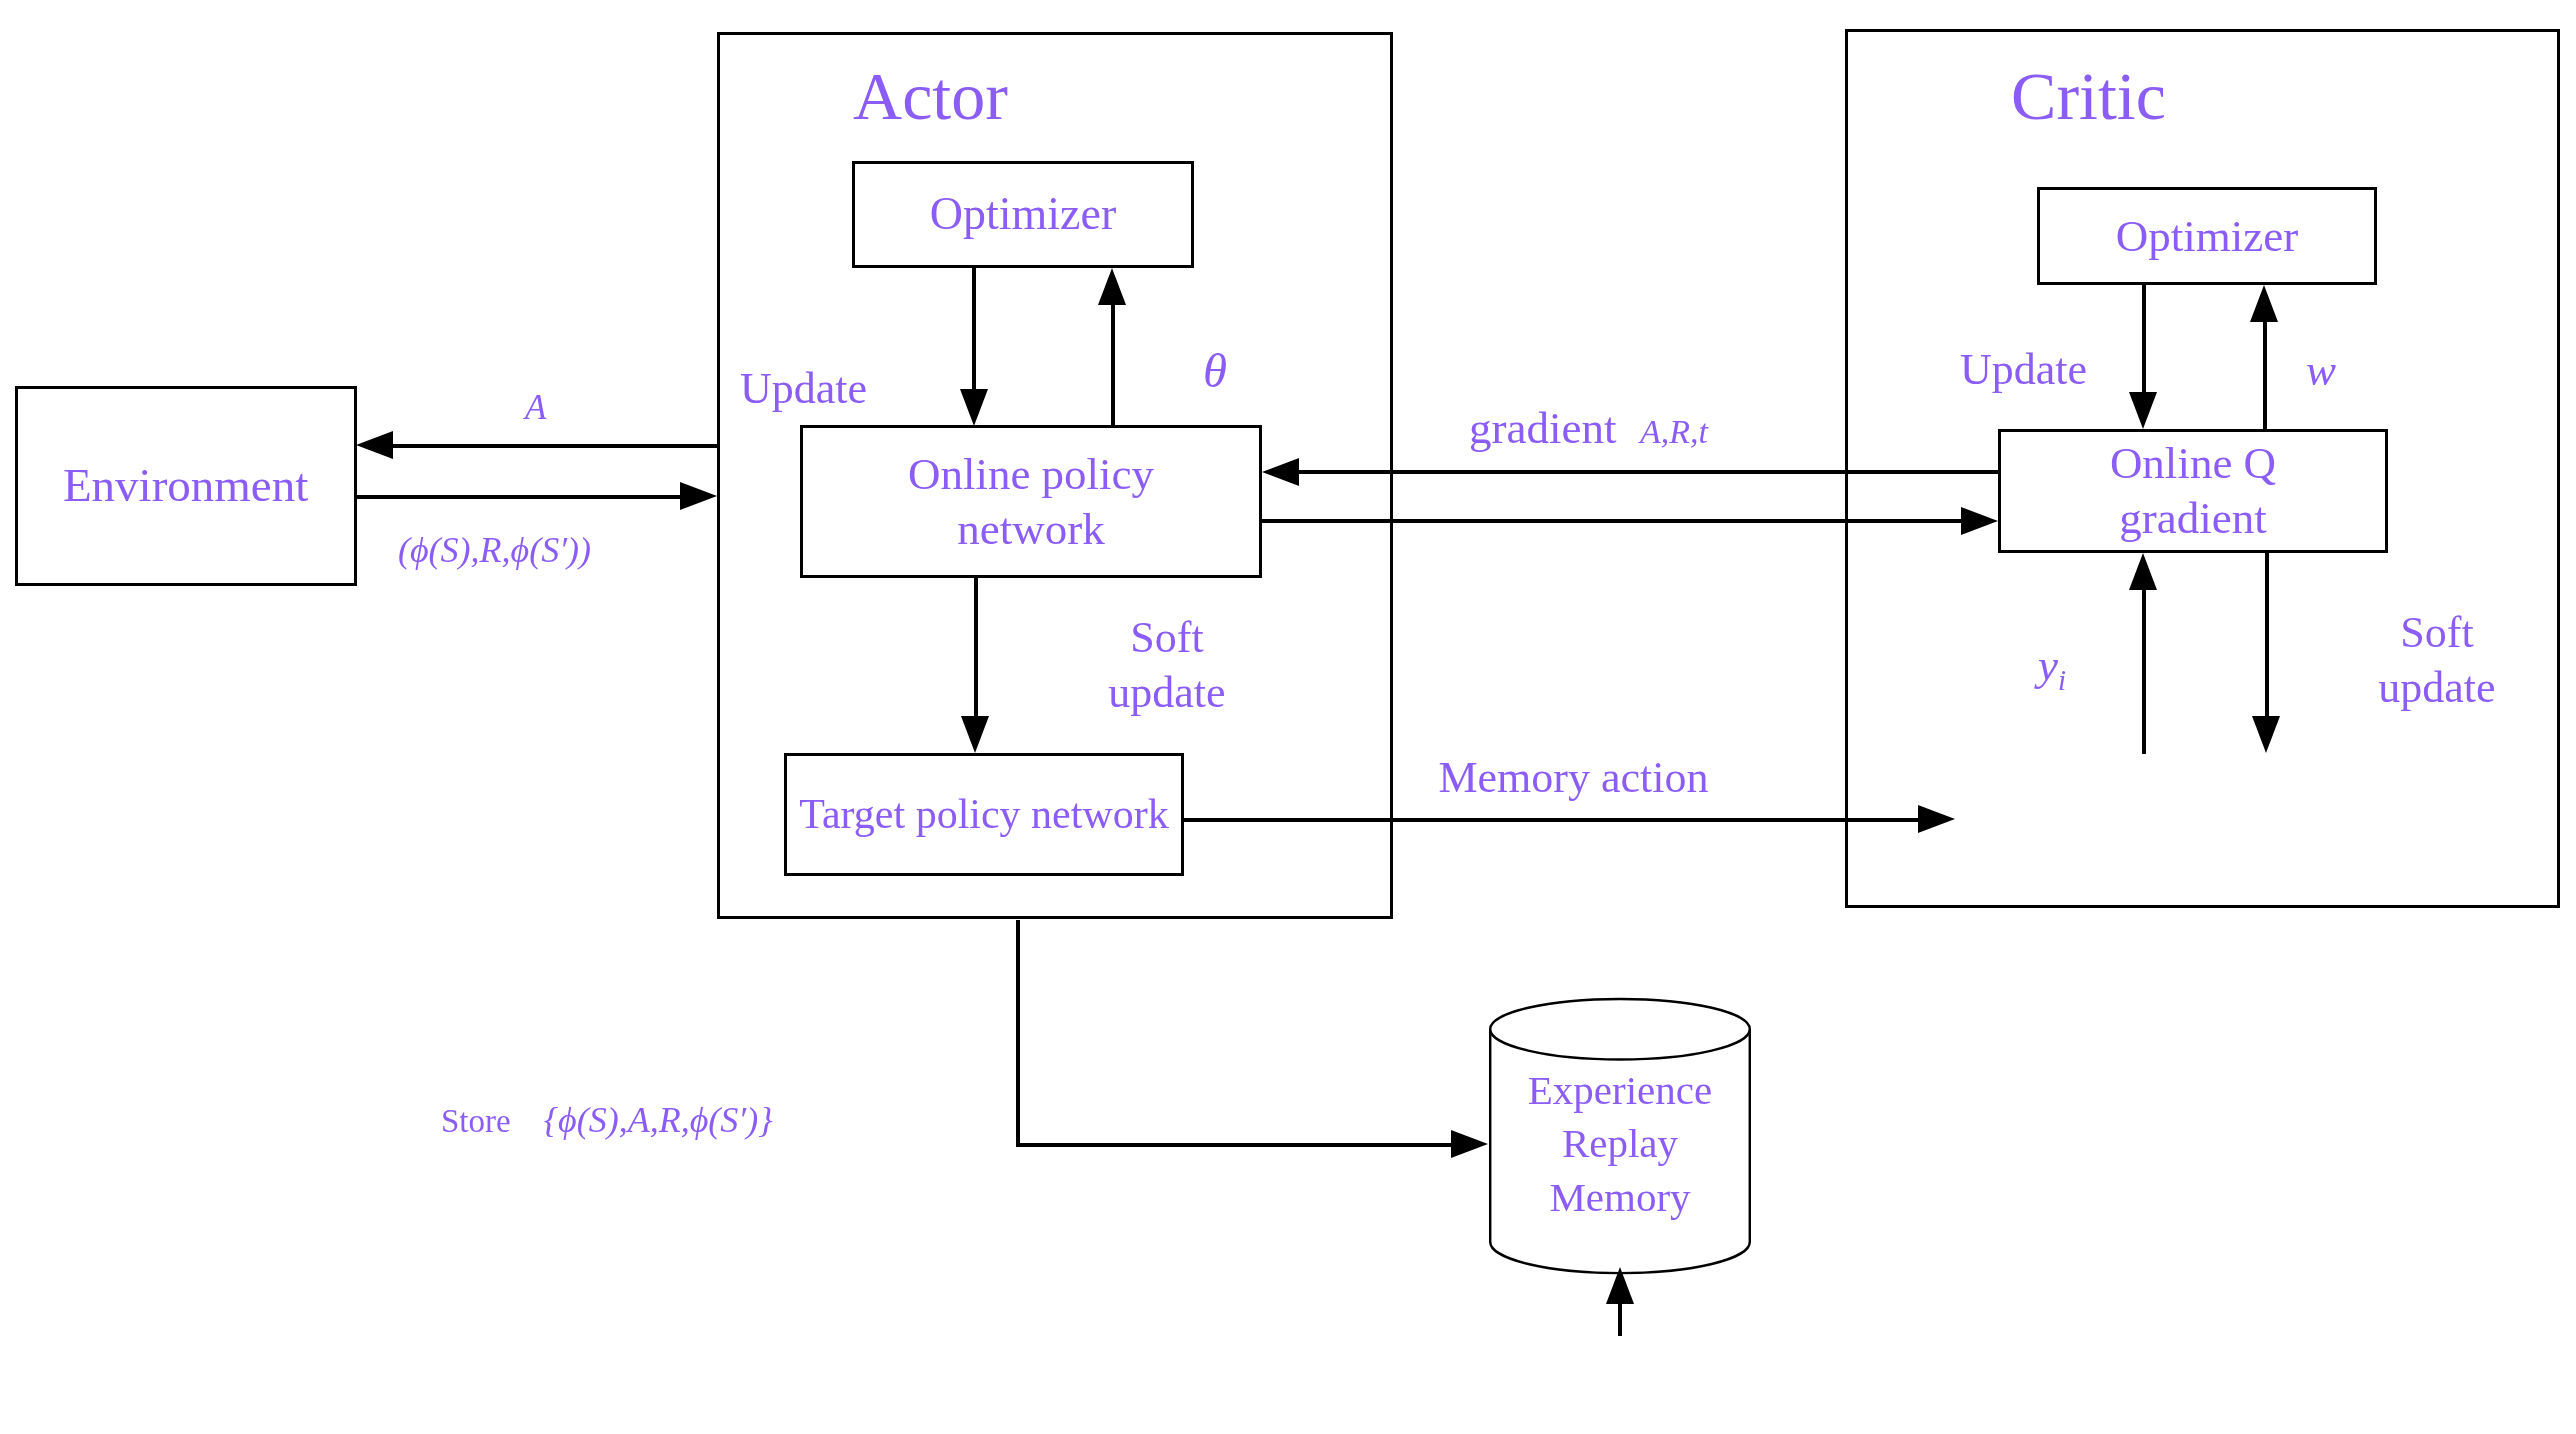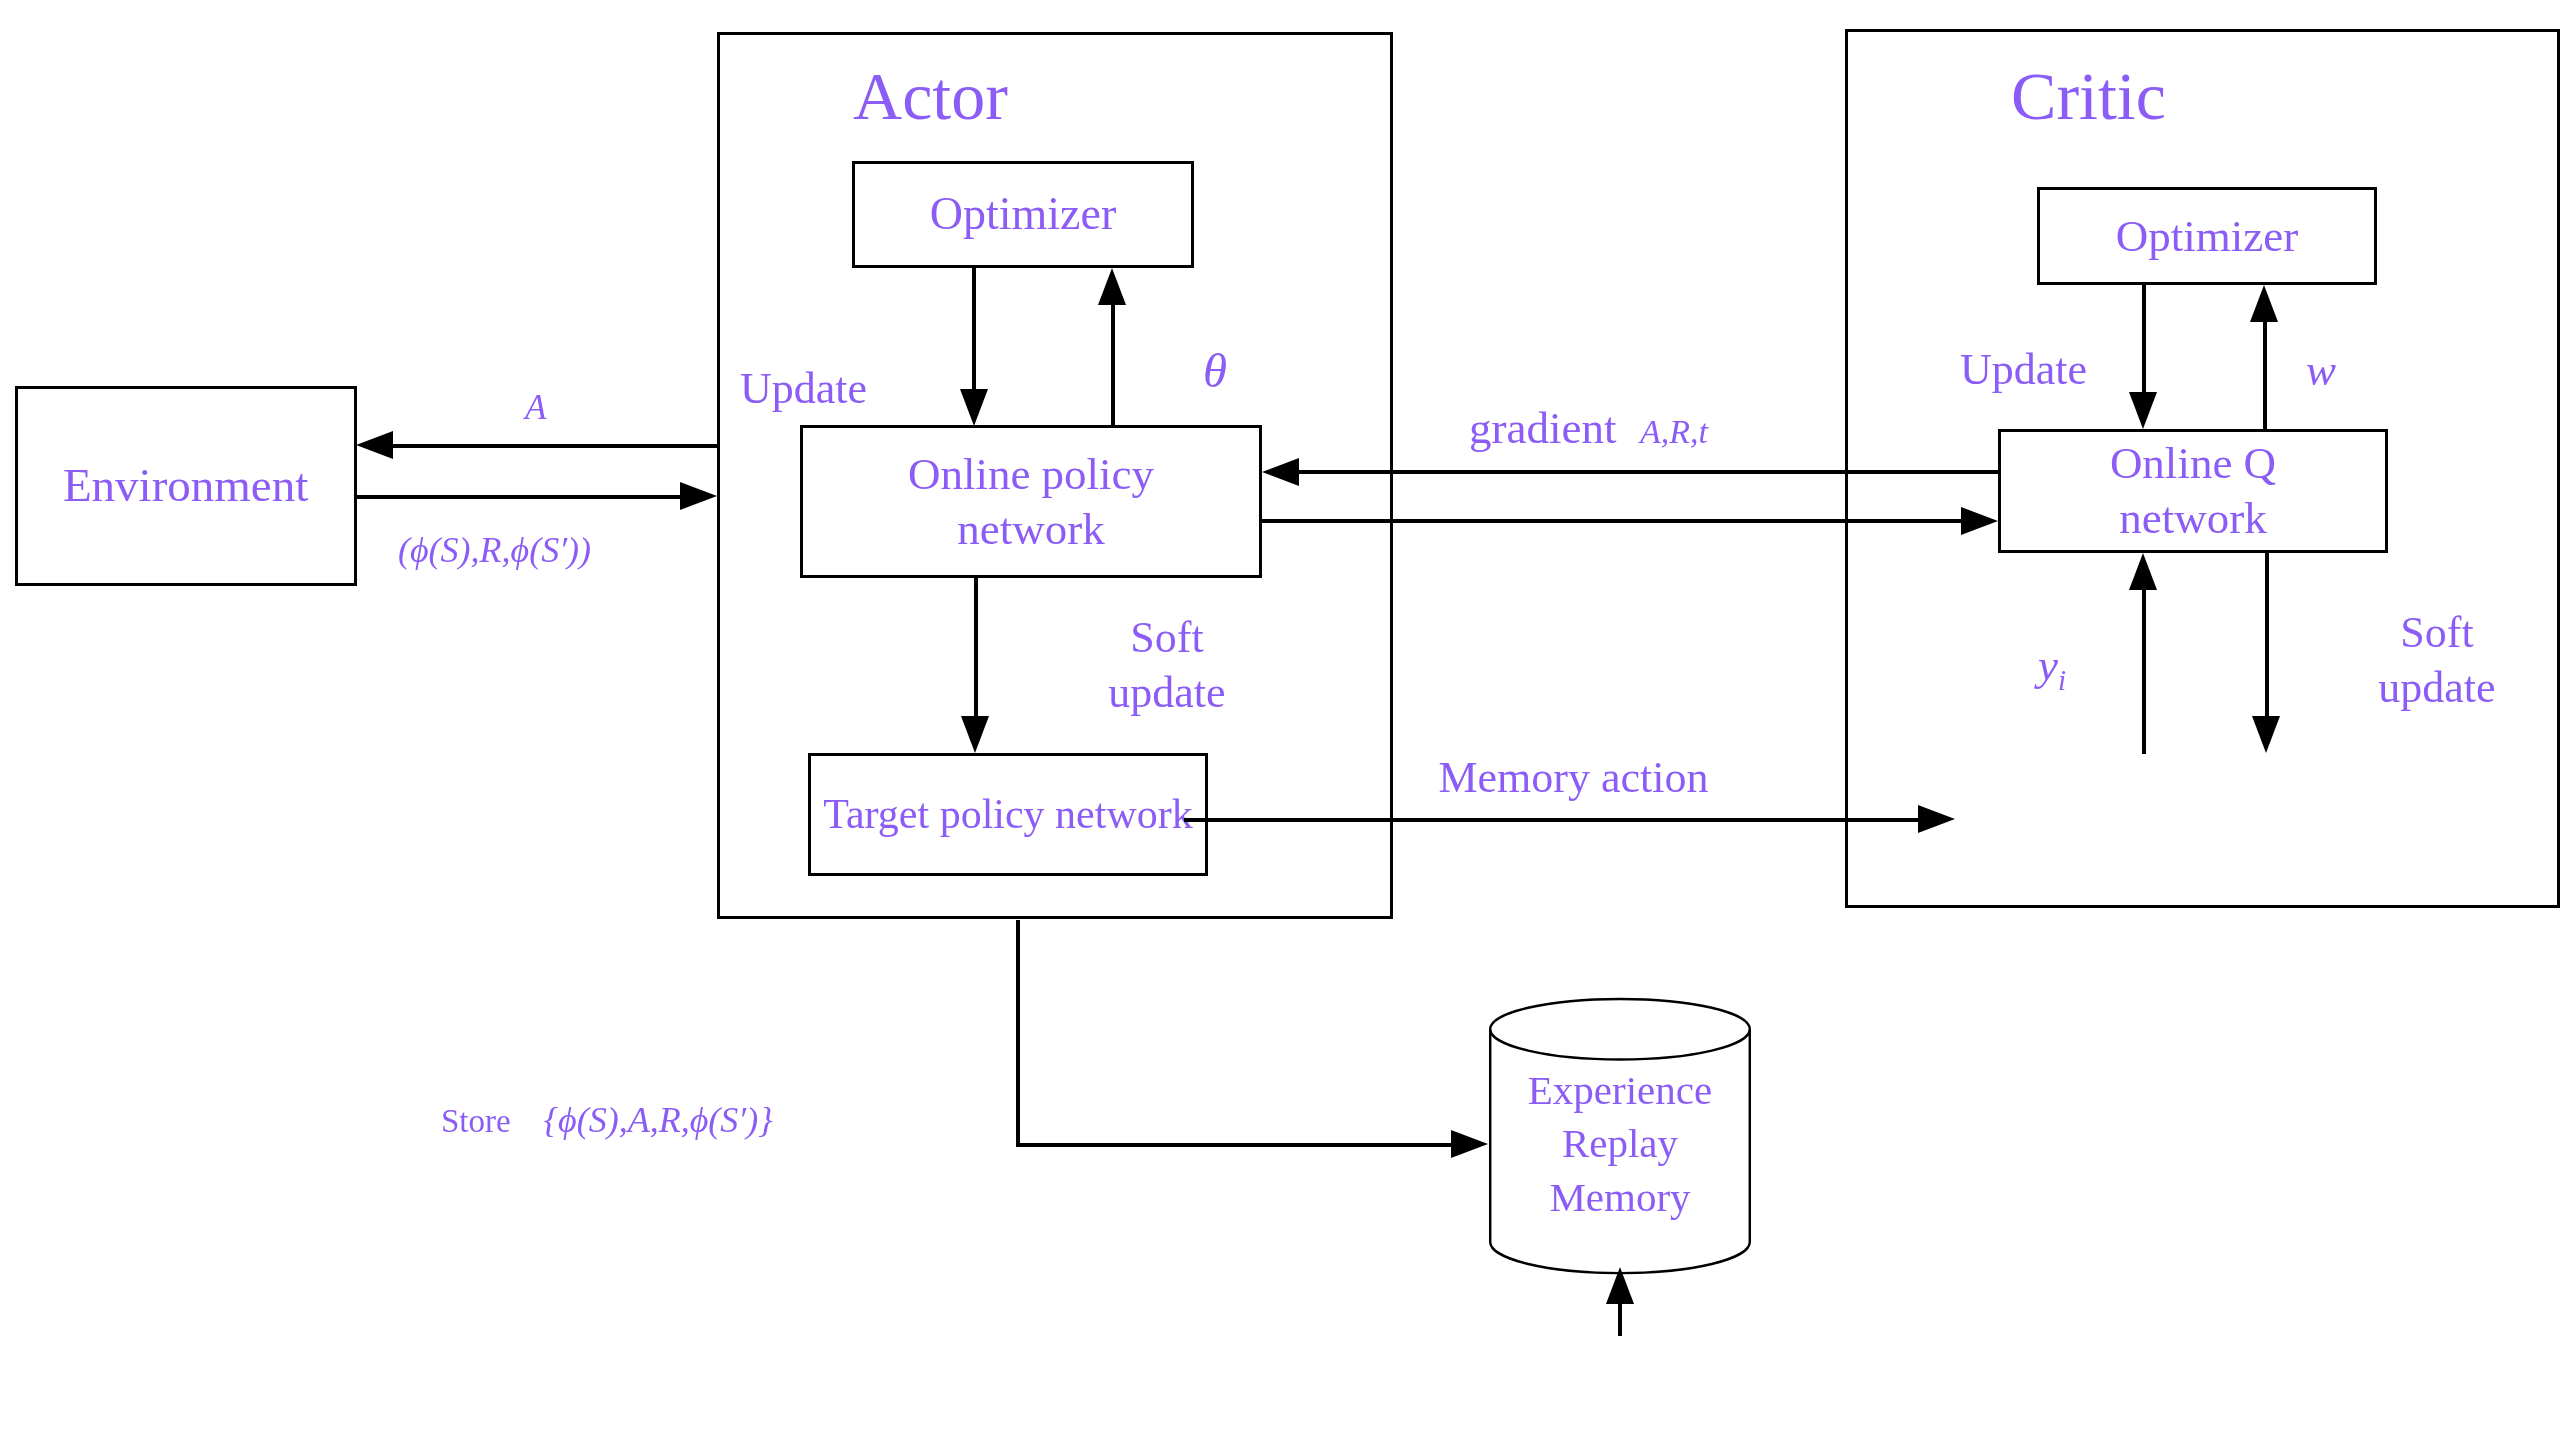--- a/index.html
+++ b/index.html
@@ -39,42 +39,42 @@
   </div>
 
   <div class="box" style="left:852px;top:161px;width:342px;height:107px;font-size:46px;">
     <span>Optimizer</span>
   </div>
 
   <div class="box" style="left:800px;top:425px;width:462px;height:153px;font-size:45px;">
     <span class="wrap" style="width:293px;">Online policy network</span>
   </div>
 
-  <div class="box" style="left:808px;top:753px;width:400px;height:123px;font-size:42px;">
+  <div class="box" style="left:784px;top:753px;width:400px;height:123px;font-size:42px;">
     <span>Target policy network</span>
   </div>
 
   <div class="vline" style="left:972px;top:268px;height:126px;"></div>
   <div class="ah ah-down" style="left:960px;top:389px;"></div>
   <div class="vline" style="left:1111px;top:304px;height:123px;"></div>
   <div class="ah ah-up" style="left:1098px;top:268px;"></div>
 
   <div class="lbl" style="left:740px;top:363px;font-size:44px;">Update</div>
   <div class="lbl math" style="left:1203px;top:342px;font-size:49px;">θ</div>
 
   <div class="vline" style="left:974px;top:578px;height:142px;"></div>
   <div class="ah ah-down" style="left:961px;top:716px;"></div>
   <div class="lbl wrap center" style="left:1084px;top:610px;width:166px;font-size:44px;line-height:1.25;">Soft update</div>
 
   <div class="box" style="left:2037px;top:187px;width:340px;height:98px;font-size:45px;">
     <span>Optimizer</span>
   </div>
 
   <div class="box" style="left:1998px;top:429px;width:390px;height:124px;font-size:45px;">
-    <span class="wrap" style="width:225px;">Online Q network</span>
+    <span class="wrap" style="width:225px;">Online Q gradient</span>
   </div>
 
 
   <div class="vline" style="left:2142px;top:285px;height:109px;"></div>
   <div class="ah ah-down" style="left:2129px;top:392px;"></div>
   <div class="vline" style="left:2263px;top:320px;height:109px;"></div>
   <div class="ah ah-up" style="left:2250px;top:285px;"></div>
 
   <div class="lbl" style="left:1960px;top:344px;font-size:44px;">Update</div>
   <div class="lbl math" style="left:2306px;top:344px;font-size:45px;">w</div>

